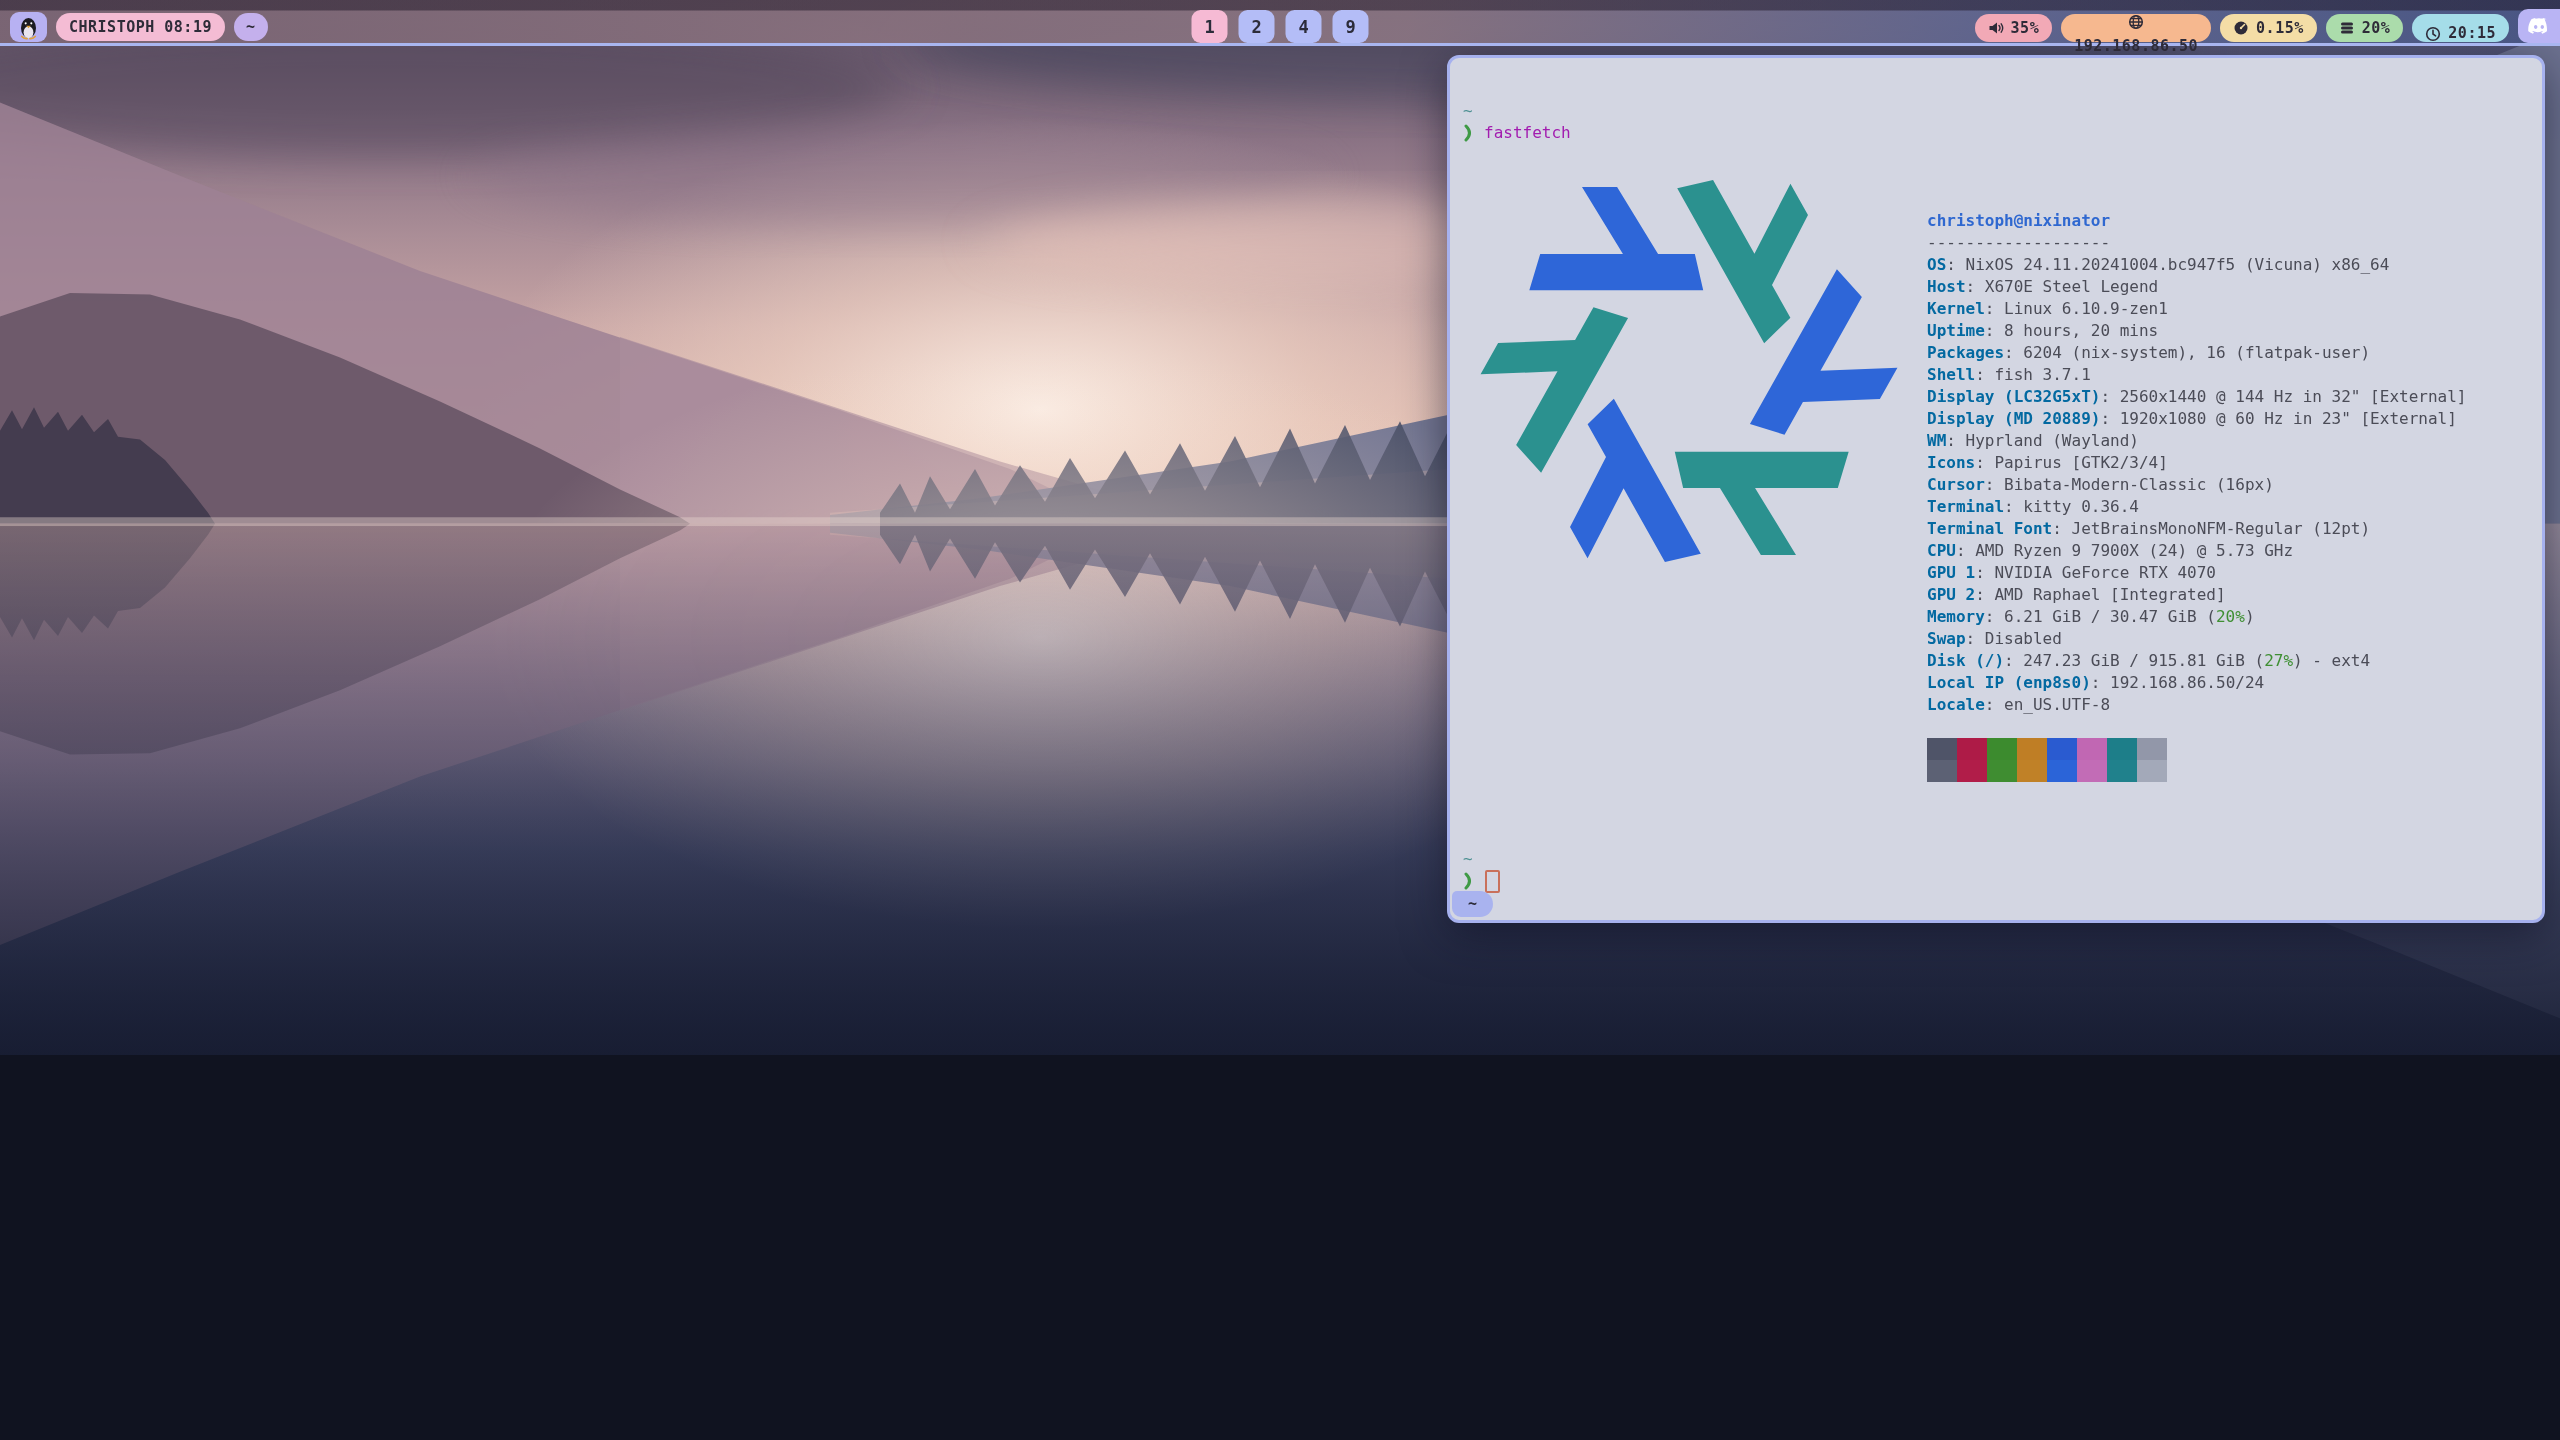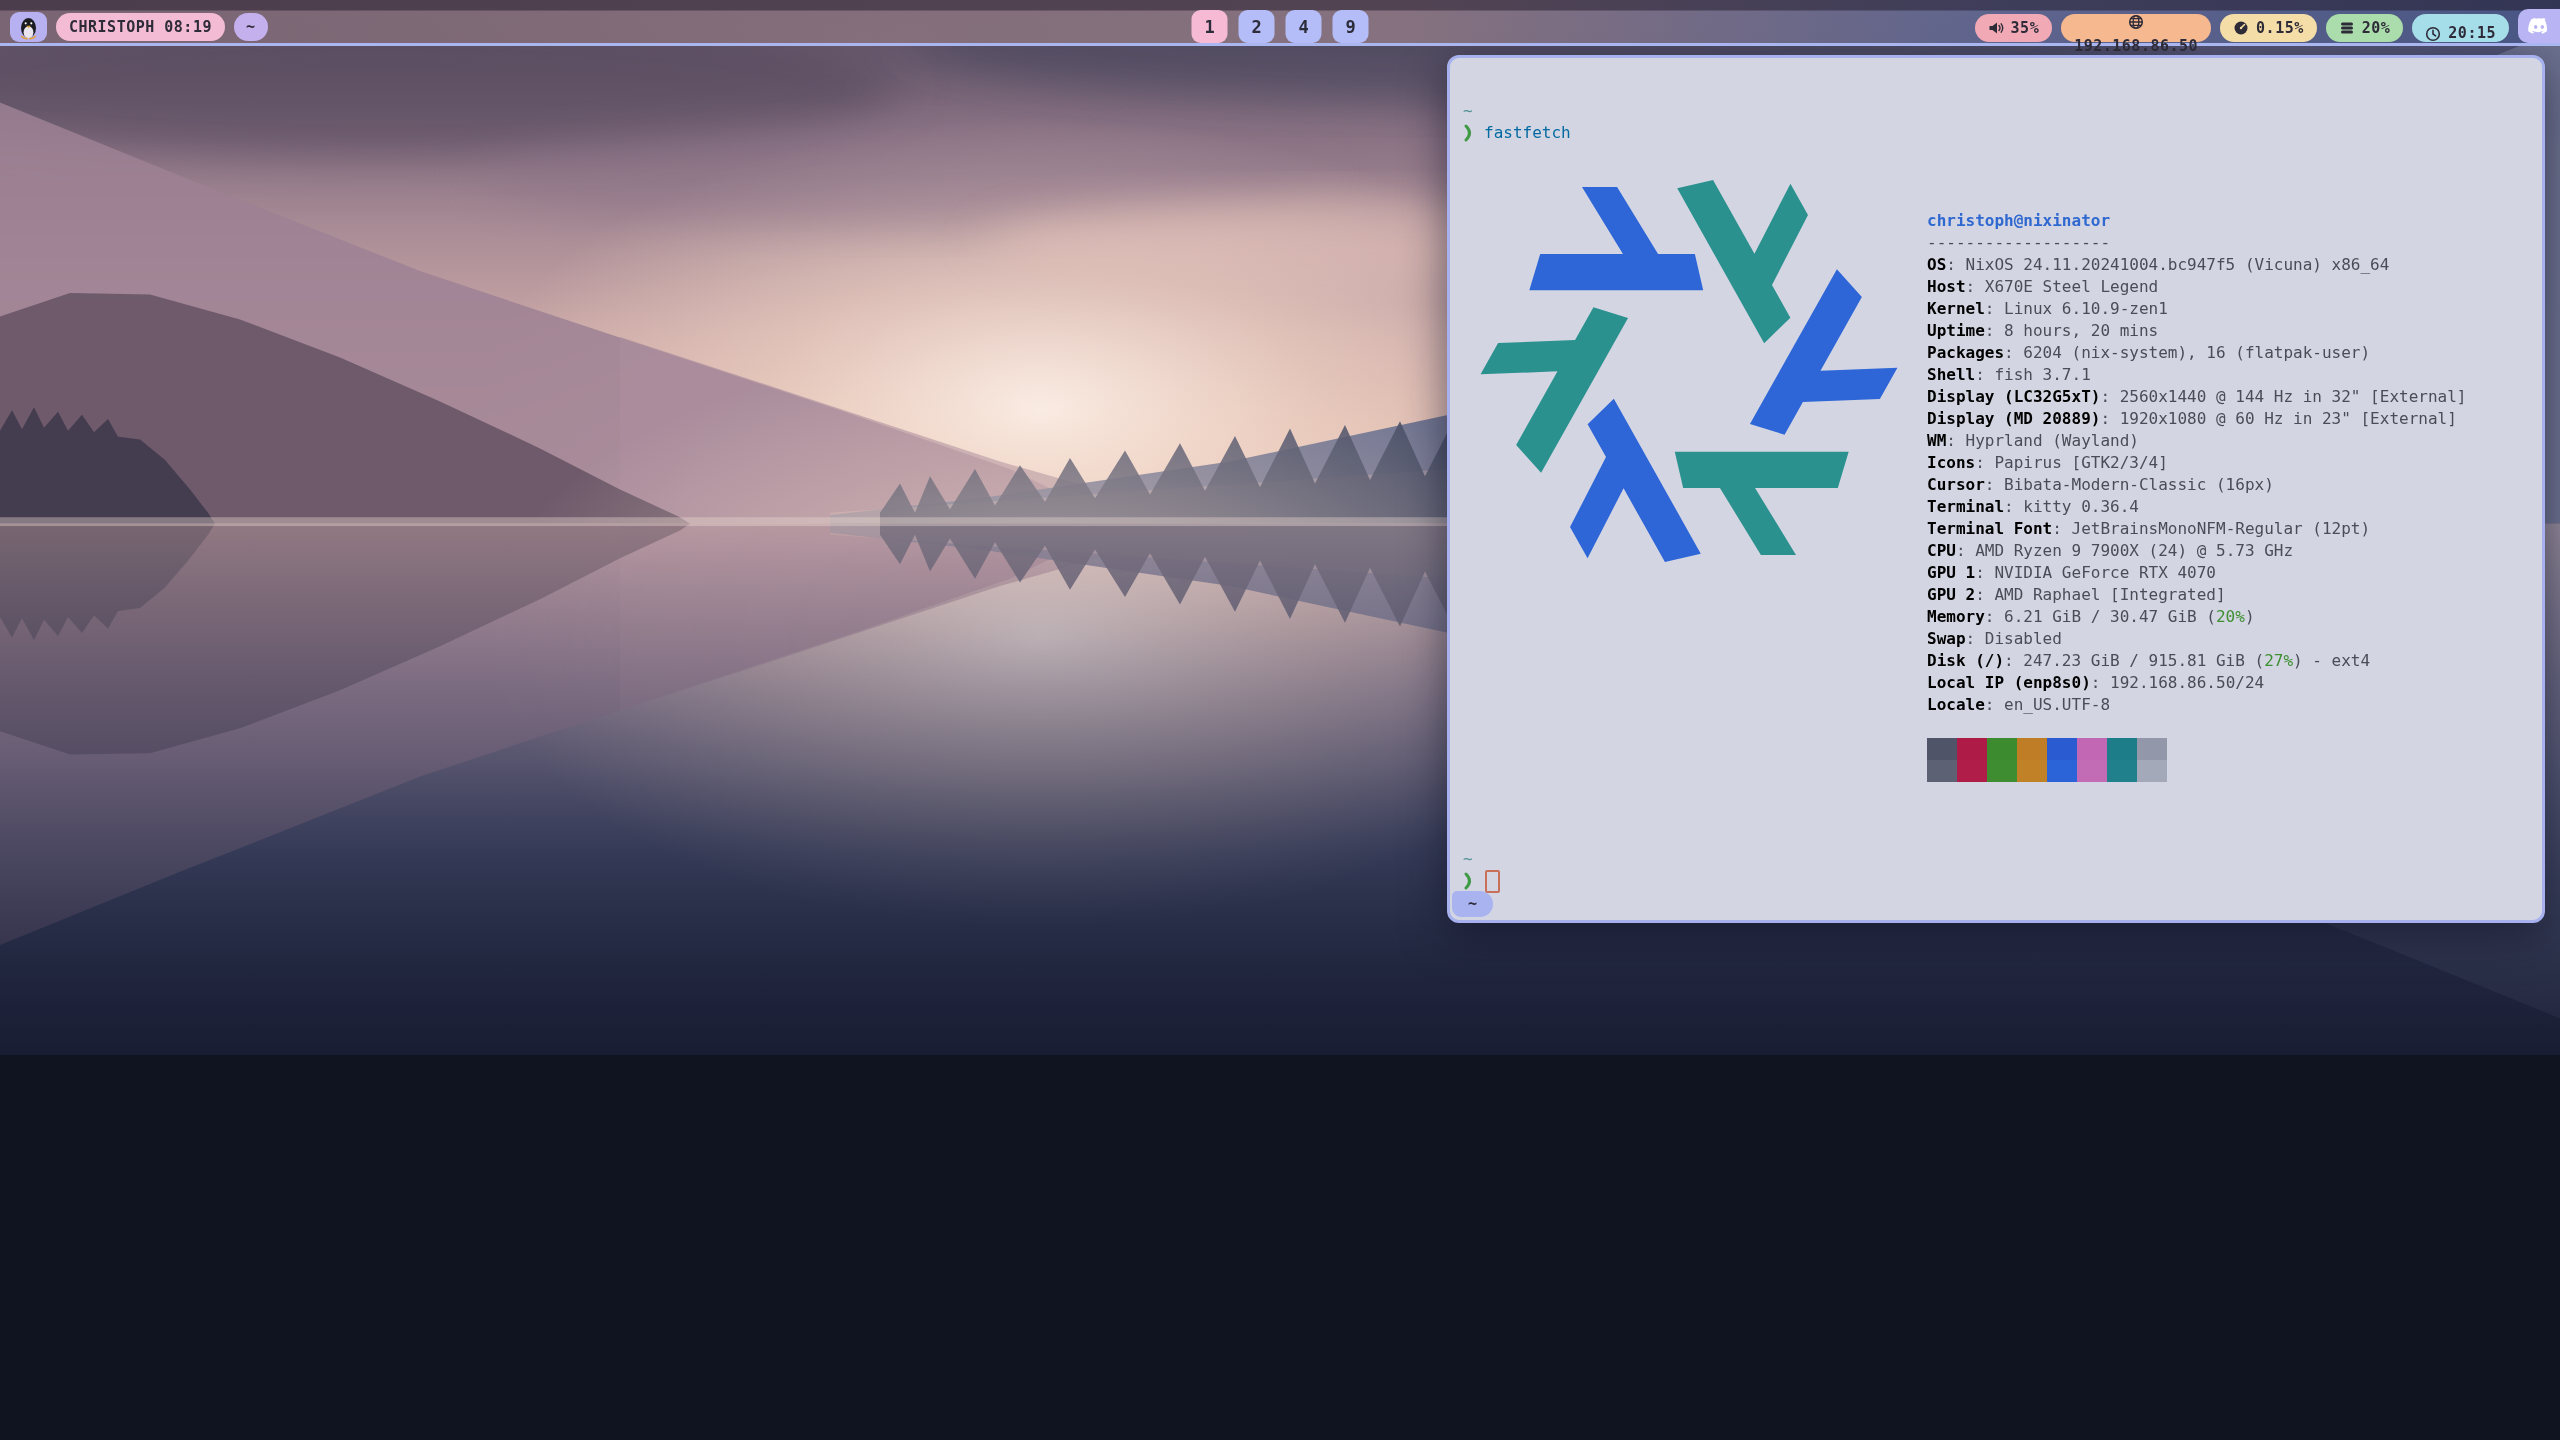--- a/index.html
+++ b/index.html
@@ -34,28 +34,28 @@
   
   .term{position:absolute;left:1447px;top:55px;width:1098px;height:868px;
         background:#d3d6e2;border:3px solid #a6b1ee;border-radius:12px;
         box-shadow:0 12px 44px rgba(12,14,34,.55);z-index:4;box-sizing:border-box;overflow:hidden;}
   .term-content{position:absolute;inset:0;padding:42px 10px 0 13px;
         font-size:16px;line-height:22px;color:#4b4c57;}
   .line{height:22px;display:flex;align-items:center;white-space:pre;}
   .line.blank{height:22px;}
   .dim-path{color:#4e9193;}
   .chev{margin:0 9px 0 1px;}
-  .c-cmd{color:#0369a1;}
+  .c-cmd{color:#a21caf;}
   .cursor{display:inline-block;width:11px;height:19px;border:2px solid #c9705a;
           border-radius:2px;margin-left:1px;}
   .fetch-row{display:flex;align-items:flex-start;}
   .logo-box{margin:12px 0 0 17px;width:418px;flex:0 0 auto;}
   .fetch-info{margin-left:29px;white-space:pre;}
   .f-line{height:22px;white-space:pre;}
-  .c-label{color:#000000;font-weight:bold;}
+  .c-label{color:#0369a1;font-weight:bold;}
   .c-title{color:#2f68d0;font-weight:bold;}
   .c-text{color:#4b4c57;}
   .c-green{color:#3f8f33;}
   .pal{margin-top:22px;}
   .pal-row{display:flex;height:22px;}
   .pal-block{width:30px;height:22px;}
   .tabbar{position:absolute;left:2px;bottom:3px;height:26px;display:flex;}
   .tab-pill{background:#a9b3ef;color:#2c2c3a;font-size:15px;font-weight:bold;
             border:none;border-radius:5px 13px 13px 9px;padding:0 16px;height:26px;
             display:flex;align-items:center;cursor:pointer;font-family:inherit;}

